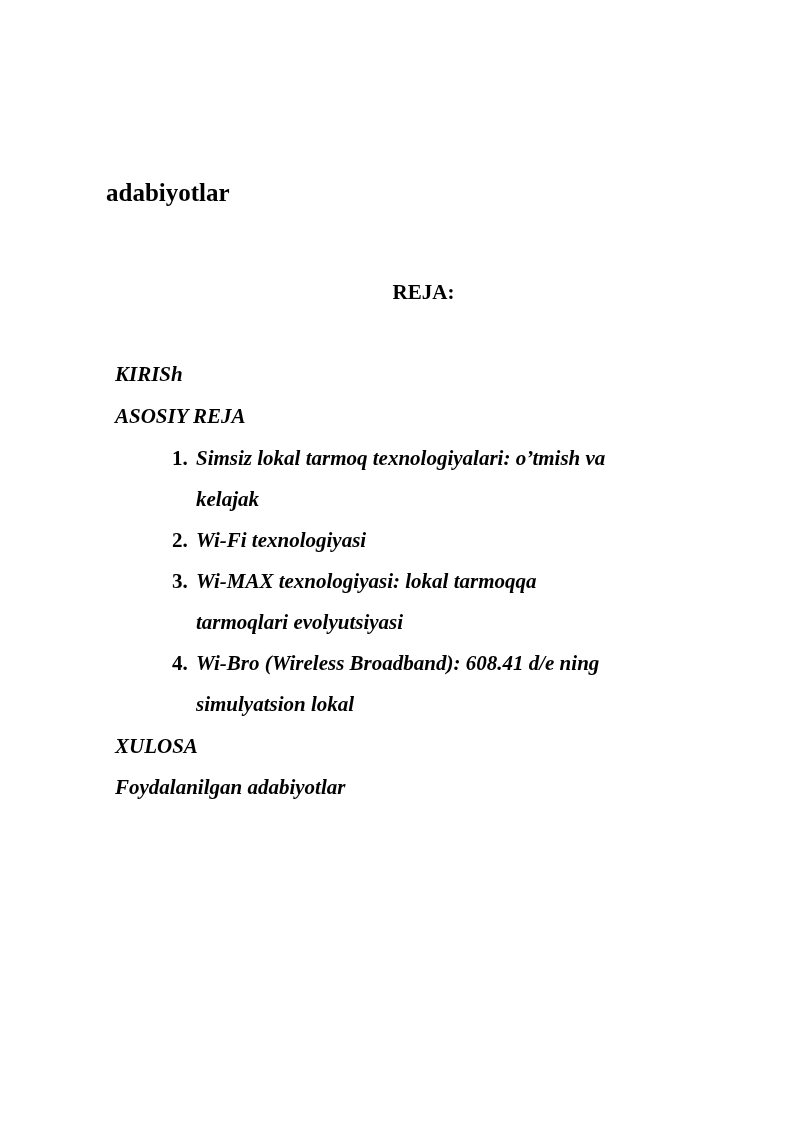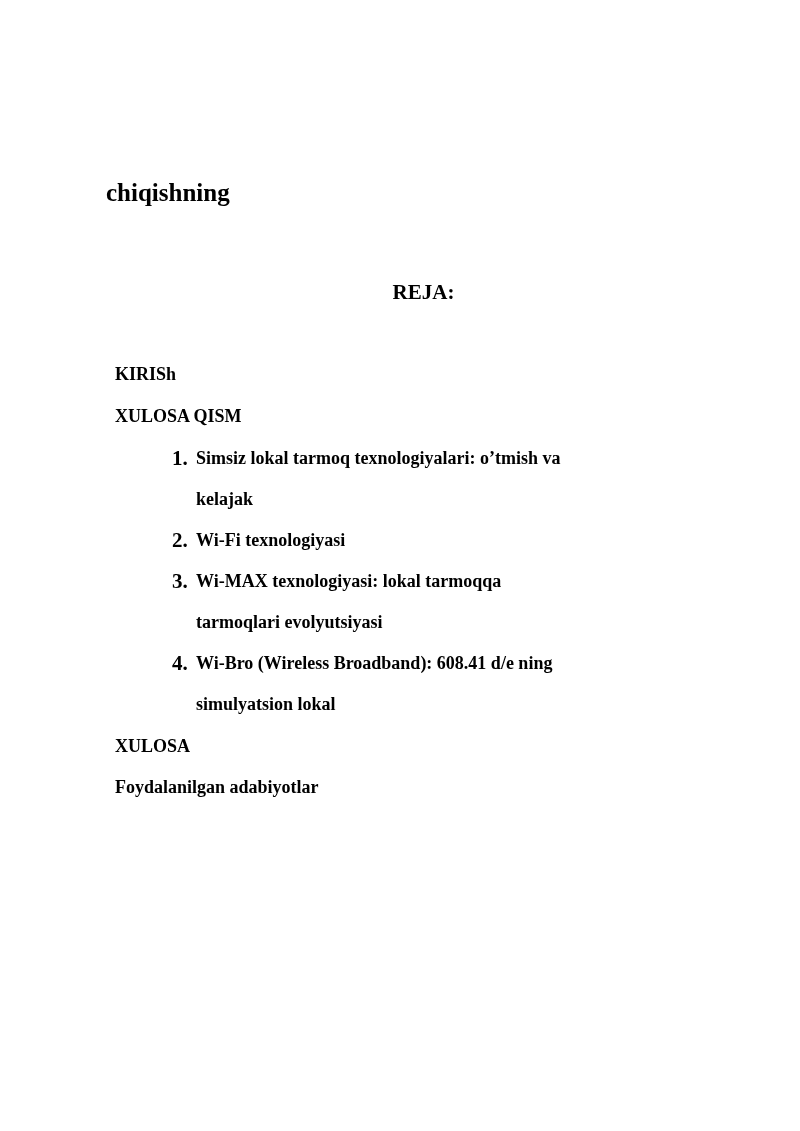--- a/index.html
+++ b/index.html
@@ -1,34 +1,34 @@
 <!DOCTYPE html>
 <html><head>
 <meta charset="utf-8">
 <style>
   html, body { margin:0; padding:0; background:#ffffff; }
   body { width:800px; height:1131px; position:relative; overflow:hidden;
          font-family:"Liberation Serif", "DejaVu Serif", serif; color:#000; font-weight:bold; }
   .title { position:absolute; left:106px; top:146px; width:520px; font-size:25px; line-height:31px; margin:0; font-weight:bold; }
   .reja { position:absolute; left:0; width:847px; top:279px; text-align:center; font-size:21px; line-height:26px; }
-  .line { position:absolute; font-size:18px; line-height:26px; white-space:nowrap; }
+  .line { position:absolute; font-size:21px; line-height:26px; white-space:nowrap;font-style:italic; }
   .num { position:absolute; left:172px; font-size:21px; line-height:26px; }
 </style>
 </head>
 <body>
 
 <h1 class="title">
   <br>
-  <span>chiqishning</span>
+  <span>adabiyotlar</span>
 </h1>
 
 <div class="reja">REJA:</div>
 
 <div class="line" style="left:115px; top:361px;">KIRISh</div>
-<div class="line" style="left:115px; top:403px;">XULOSA QISM</div>
+<div class="line" style="left:115px; top:403px;">ASOSIY REJA</div>
 
 <div>
   <div>
     <span class="num" style="top:445px;">1.</span>
     <span class="line" style="left:196px; top:445px;">Simsiz lokal tarmoq texnologiyalari: o’tmish va</span>
     <span class="line" style="left:196px; top:486px;">kelajak</span>
   </div>
   <div>
     <span class="num" style="top:527px;">2.</span>
     <span class="line" style="left:196px; top:527px;text-align:right;">Wi-Fi texnologiyasi</span>

